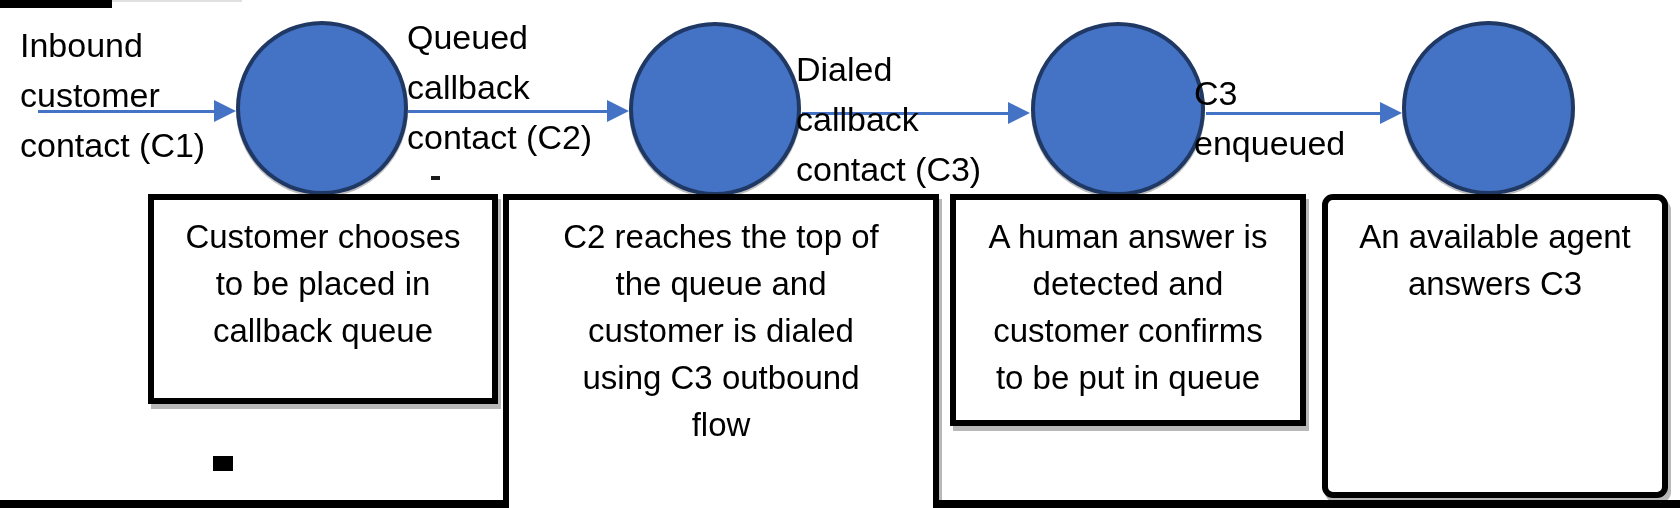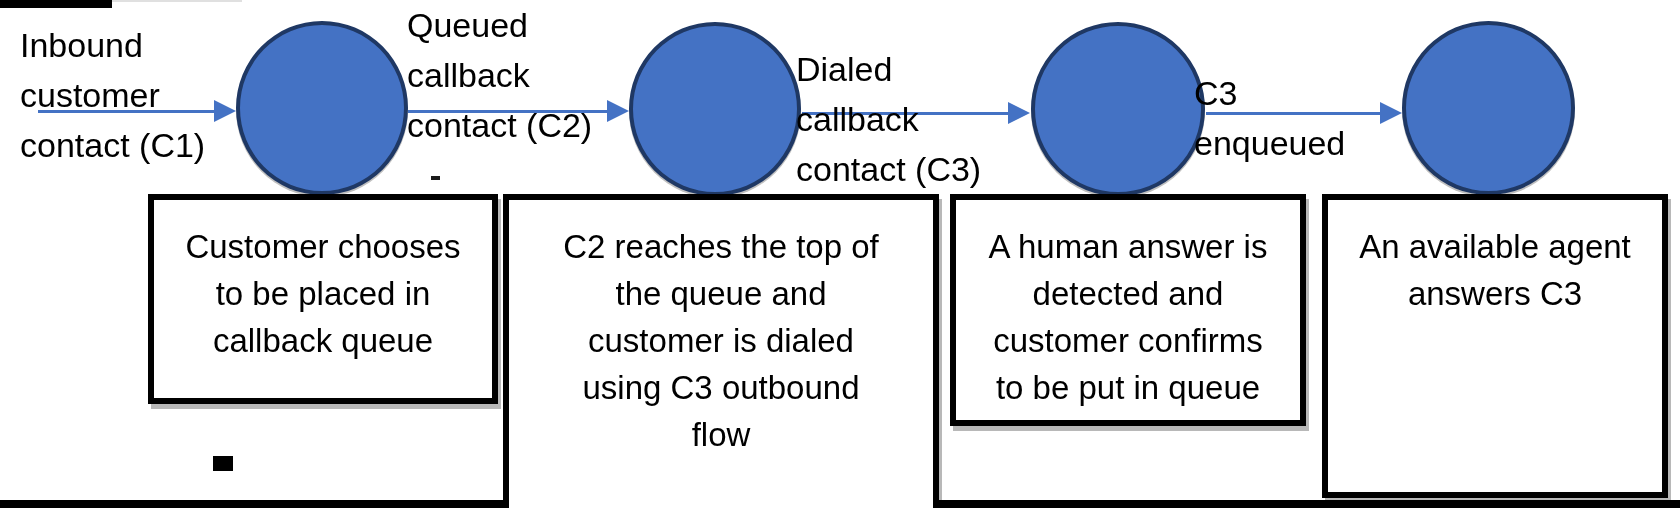--- a/index.html
+++ b/index.html
@@ -51,21 +51,21 @@
   
   .desc-box {
     position: absolute;
     background: #ffffff;
     border: 6px solid #000000;
     box-sizing: border-box;
     box-shadow: 3px 5px 0 rgba(0,0,0,0.28);
     text-align: center;
     font-size: 33px;
     line-height: 47px;
-    padding: 23px 4px 0 4px;
+    padding: 13px 4px 0 4px;
     white-space: pre-line;
     color: #000000;
   }
   
   .bar, .mark {
     position: absolute;
     background: #000000;
   }
   .faint-line {
     position: absolute;
@@ -85,21 +85,21 @@
 
   <div class="arrow-line" style="left:38px; top:110px; width:180px;"></div>
   <div class="arrow-head" style="left:214px; top:100px;"></div>
   <div class="flow-label" style="left:20px; top:20px; width:220px;">Inbound
 customer
 contact (C1)</div>
   <div class="state-node" style="left:236px; top:21px; width:172px; height:174px;"></div>
 
   <div class="arrow-line" style="left:408px; top:110px; width:200px;"></div>
   <div class="arrow-head" style="left:607px; top:100px;"></div>
-  <div class="flow-label" style="left:407px; top:0; width:220px;">Queued
+  <div class="flow-label" style="left:407px; top:12px; width:220px;">Queued
 callback
 contact (C2)</div>
   <div class="state-node" style="left:629px; top:22px; width:172px; height:174px;"></div>
 
   <div class="arrow-line" style="left:802px; top:112px; width:208px;"></div>
   <div class="arrow-head" style="left:1008px; top:102px;"></div>
   <div class="flow-label" style="left:796px; top:20px; width:220px;margin-top:24px;">Dialed
 callback
 contact (C3)</div>
   <div class="state-node" style="left:1031px; top:22px; width:174px; height:174px;"></div>
@@ -115,16 +115,16 @@
 callback queue</div>
   <div class="desc-box" style="left:503px; top:194px; width:436px; height:380px;">C2 reaches the top of
 the queue and
 customer is dialed
 using C3 outbound
 flow</div>
   <div class="desc-box" style="left:950px; top:194px; width:356px; height:232px;">A human answer is
 detected and
 customer confirms
 to be put in queue</div>
-  <div class="desc-box" style="left:1322px; top:194px; width:346px; height:304px;">An available agent
+  <div class="desc-box" style="left:1322px; top:194px; width:346px; height:304px;border-radius:11px;">An available agent
 answers C3</div>
 
 </div>
 
 </body></html>

